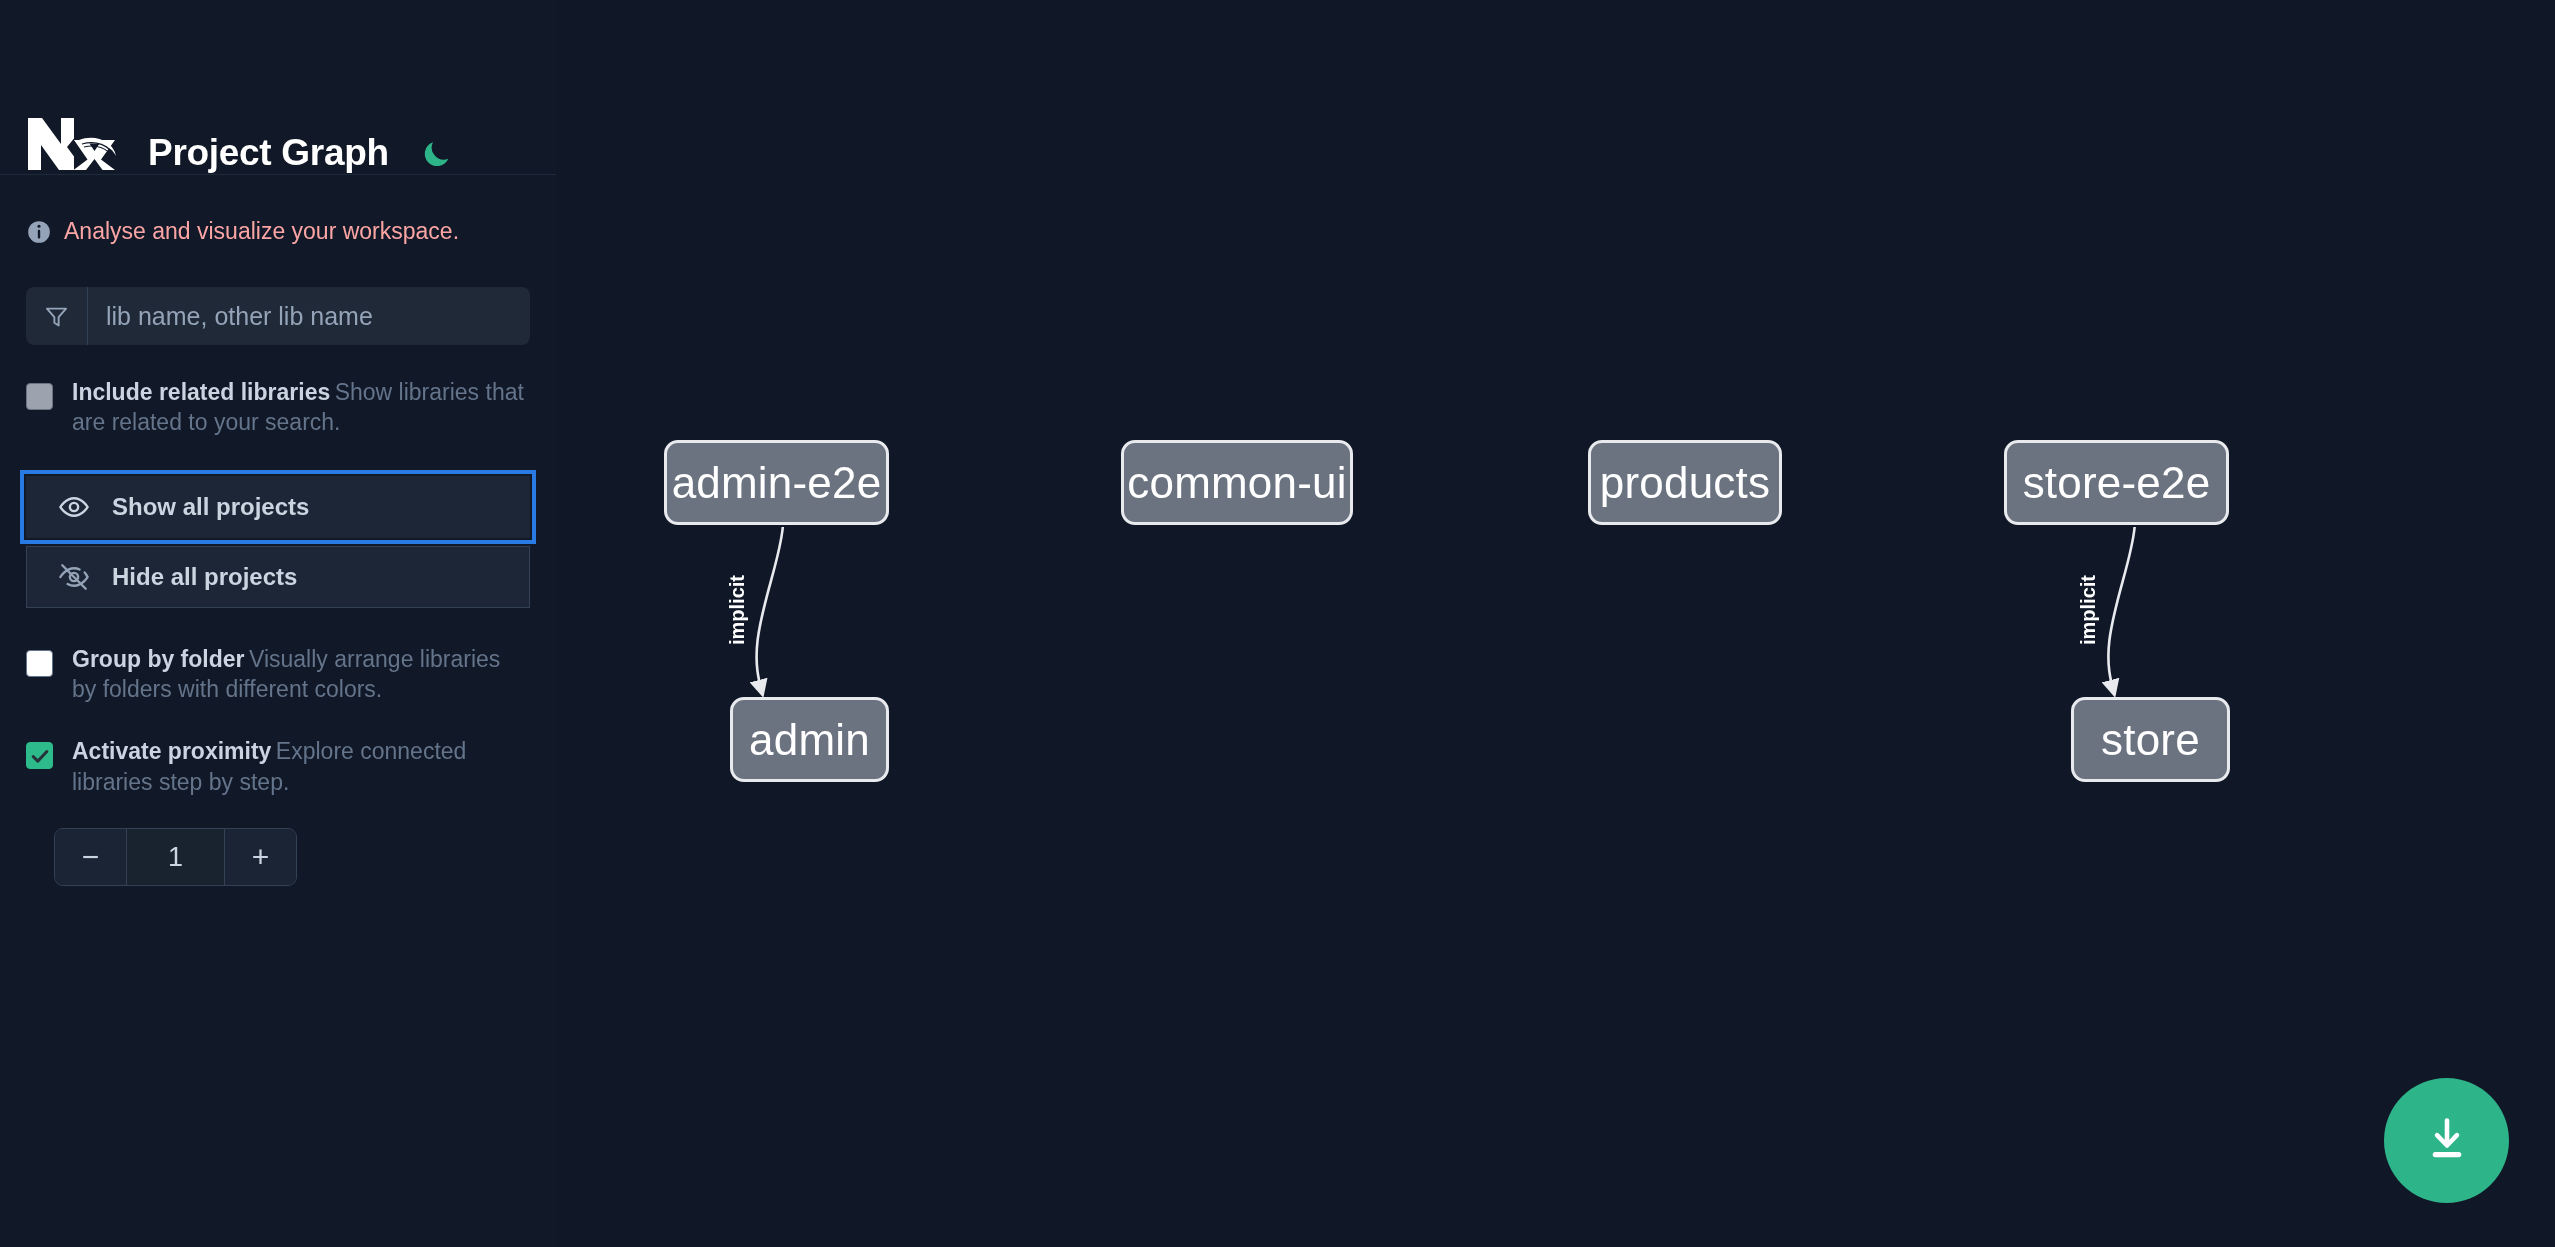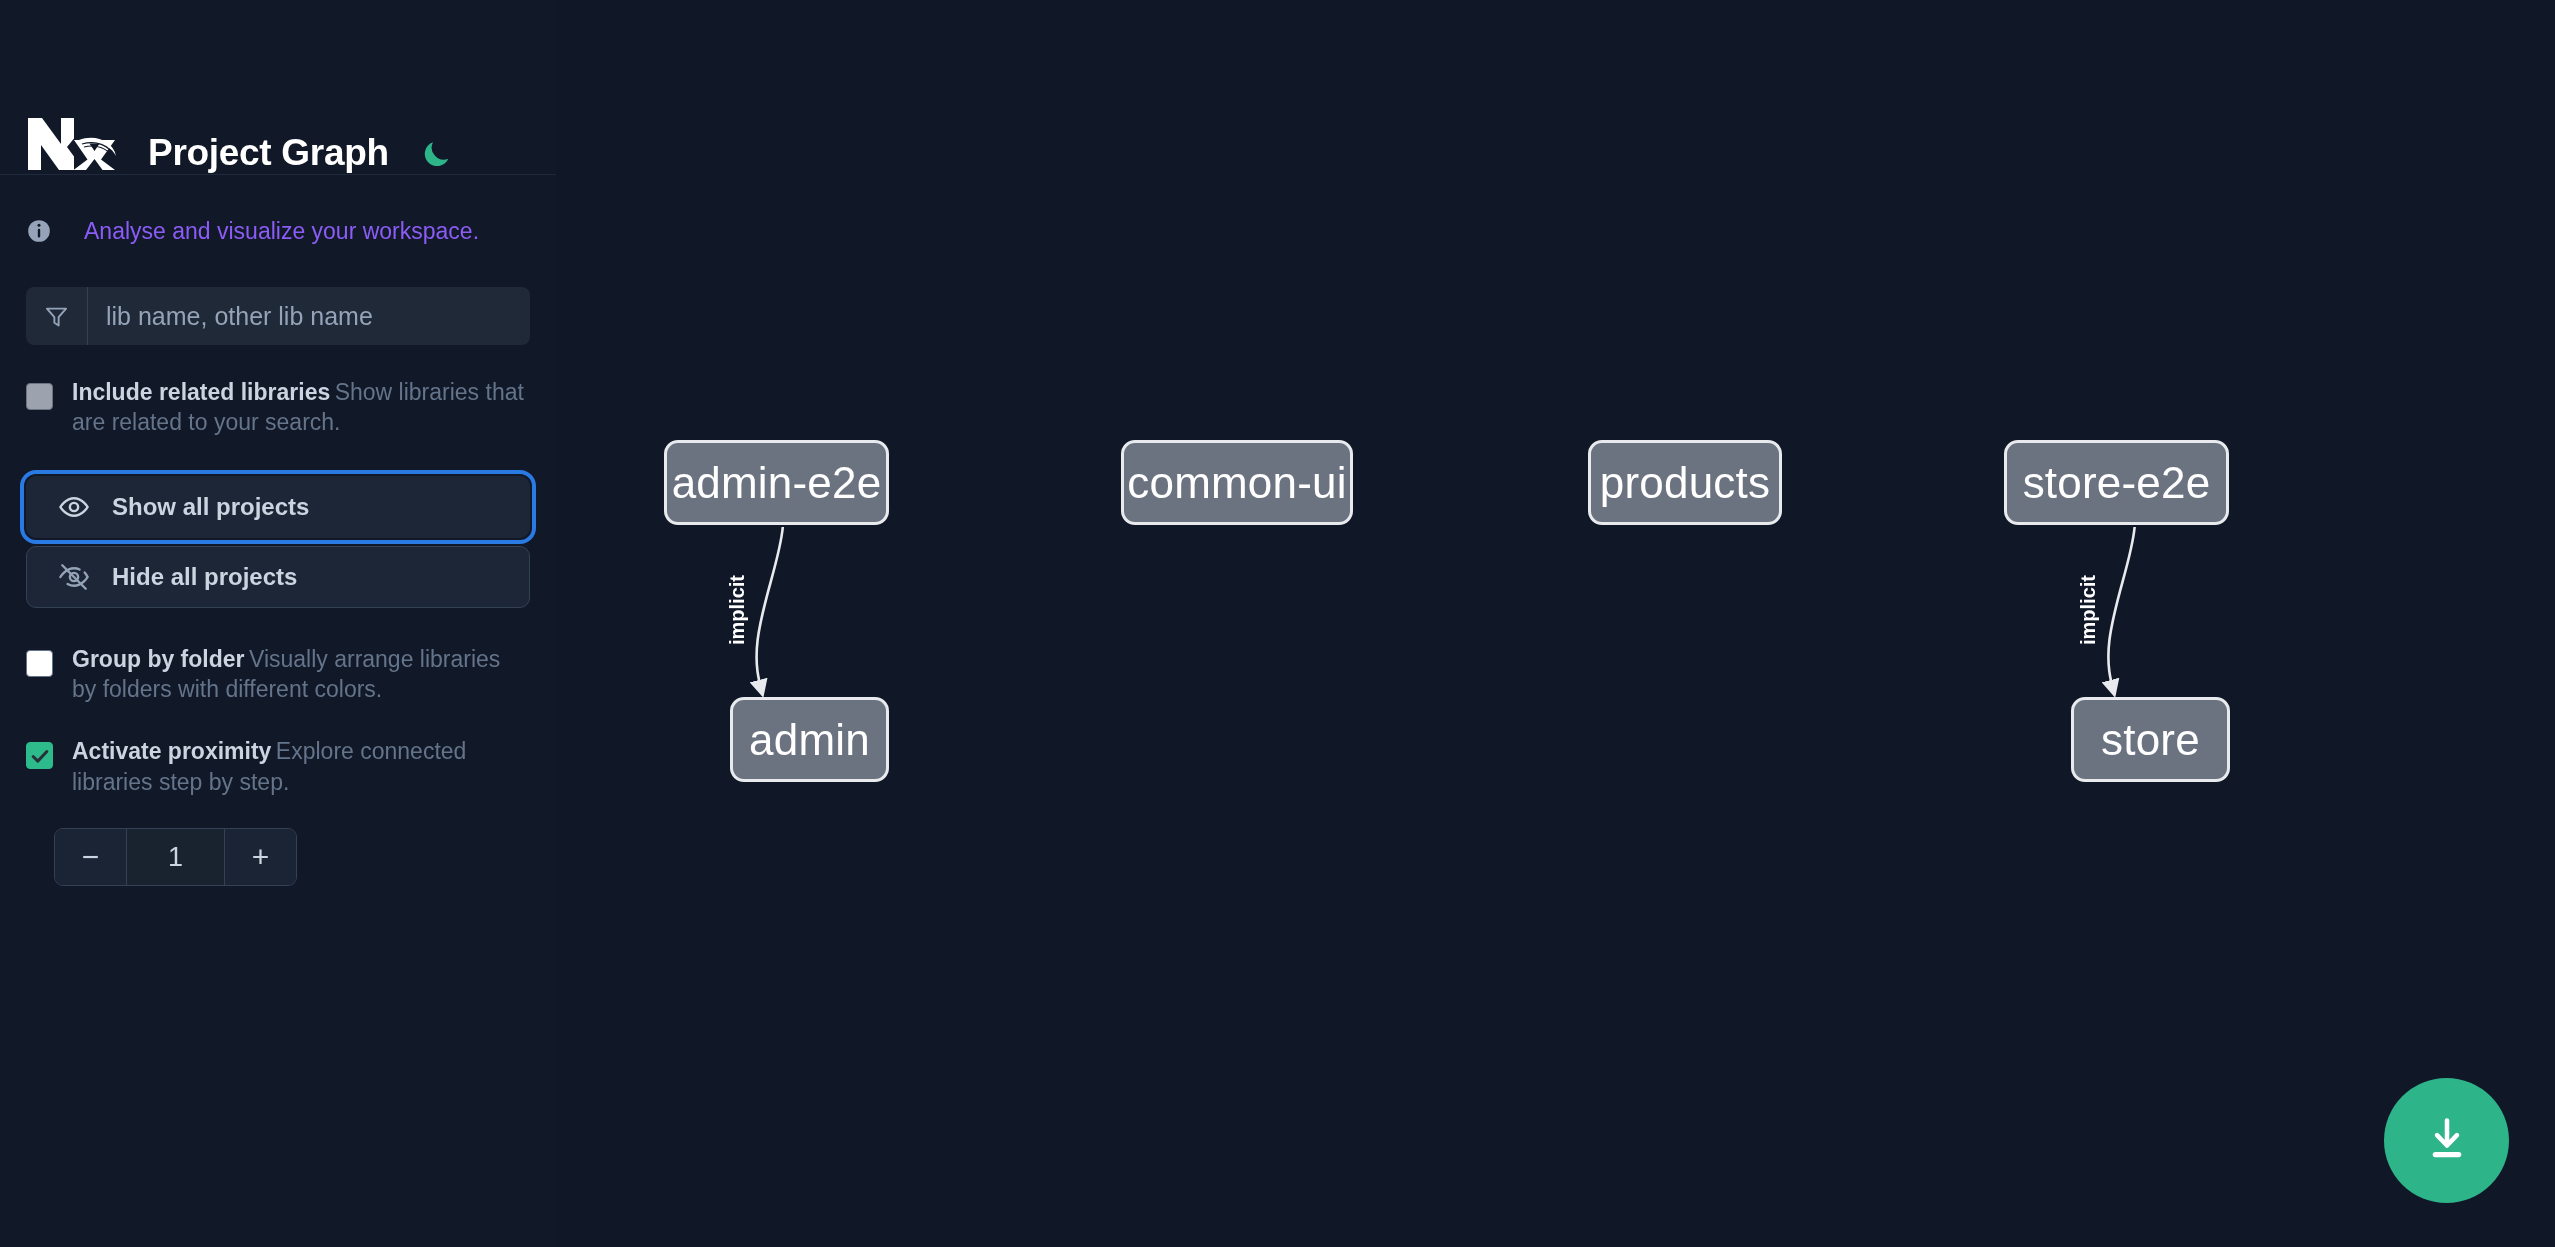--- a/index.html
+++ b/index.html
@@ -46,23 +46,24 @@
   .theme-toggle {
     margin-left: 28px;
     width: 40px; height: 40px;
     display: flex; align-items: center; justify-content: center;
     cursor: pointer;
   }
 
   
   .sb-tagline {
     display: flex;
-    gap: 32px;
+    align-items: center;
+    gap: 12px;
     padding: 43px 26px 0 26px;
-    color: #8b5cf6;
+    color: #fca5a5;
     font-size: 23px;
   }
   .info-icon { flex: 0 0 auto; width: 26px; height: 26px; }
 
   
   .sb-search-wrap { padding: 42px 26px 0 26px; }
   .search-box {
     display: flex;
     align-items: stretch;
     height: 58px;
@@ -127,21 +128,21 @@
   
   .btn-wrap { padding: 0 26px; }
   .btn-wrap.first { margin-top: 38px; }
   .btn-wrap.second { margin-top: 8px; }
   .gbtn {
     position: relative;
     width: 100%;
     height: 62px;
     background: #1c2636;
     border: 1px solid #334155;
-    border-radius: 10px;
+    border-radius: 0;
     display: flex;
     align-items: center;
     padding-left: 31px;
     gap: 22px;
     cursor: pointer;
     color: #cbd5e1;
     font-size: 24px;
     font-weight: 700;
     font-family: "Liberation Sans", sans-serif;
   }

